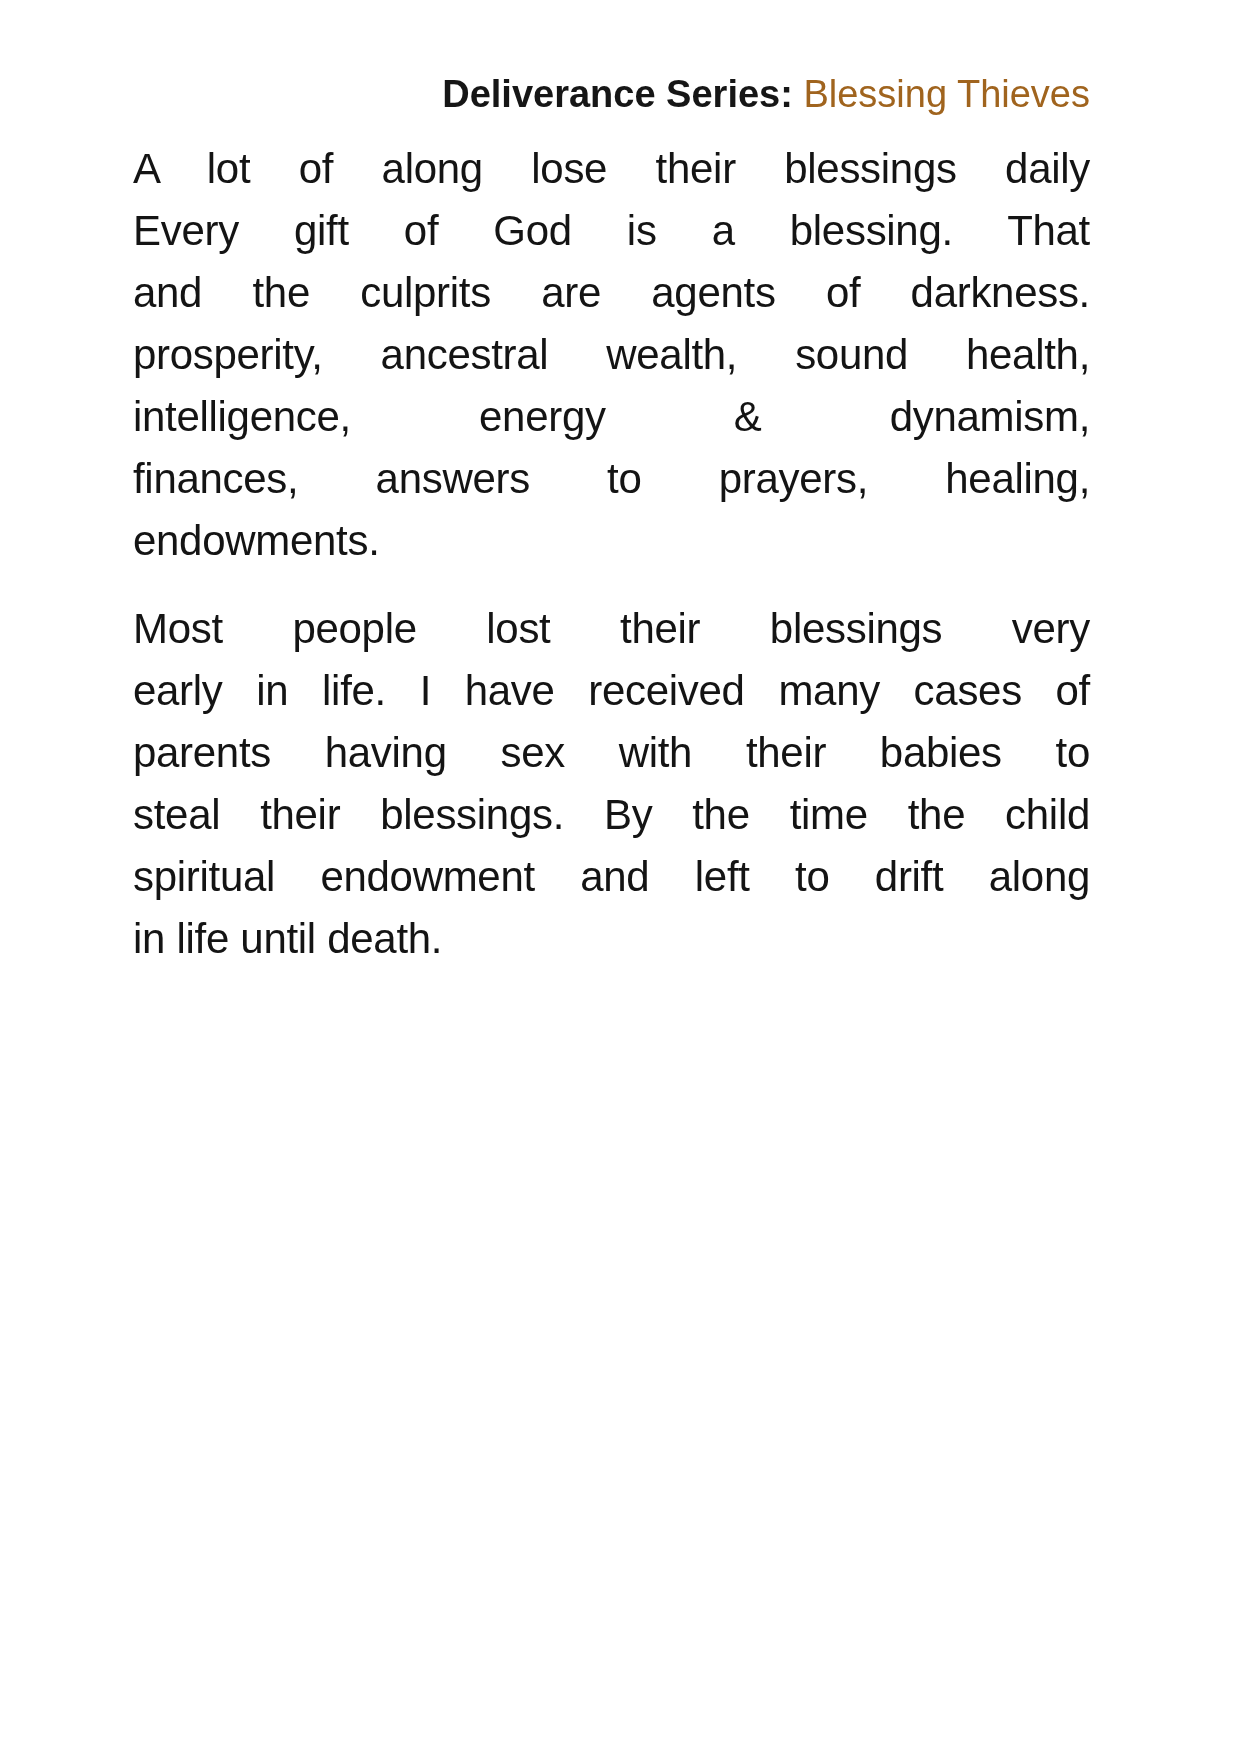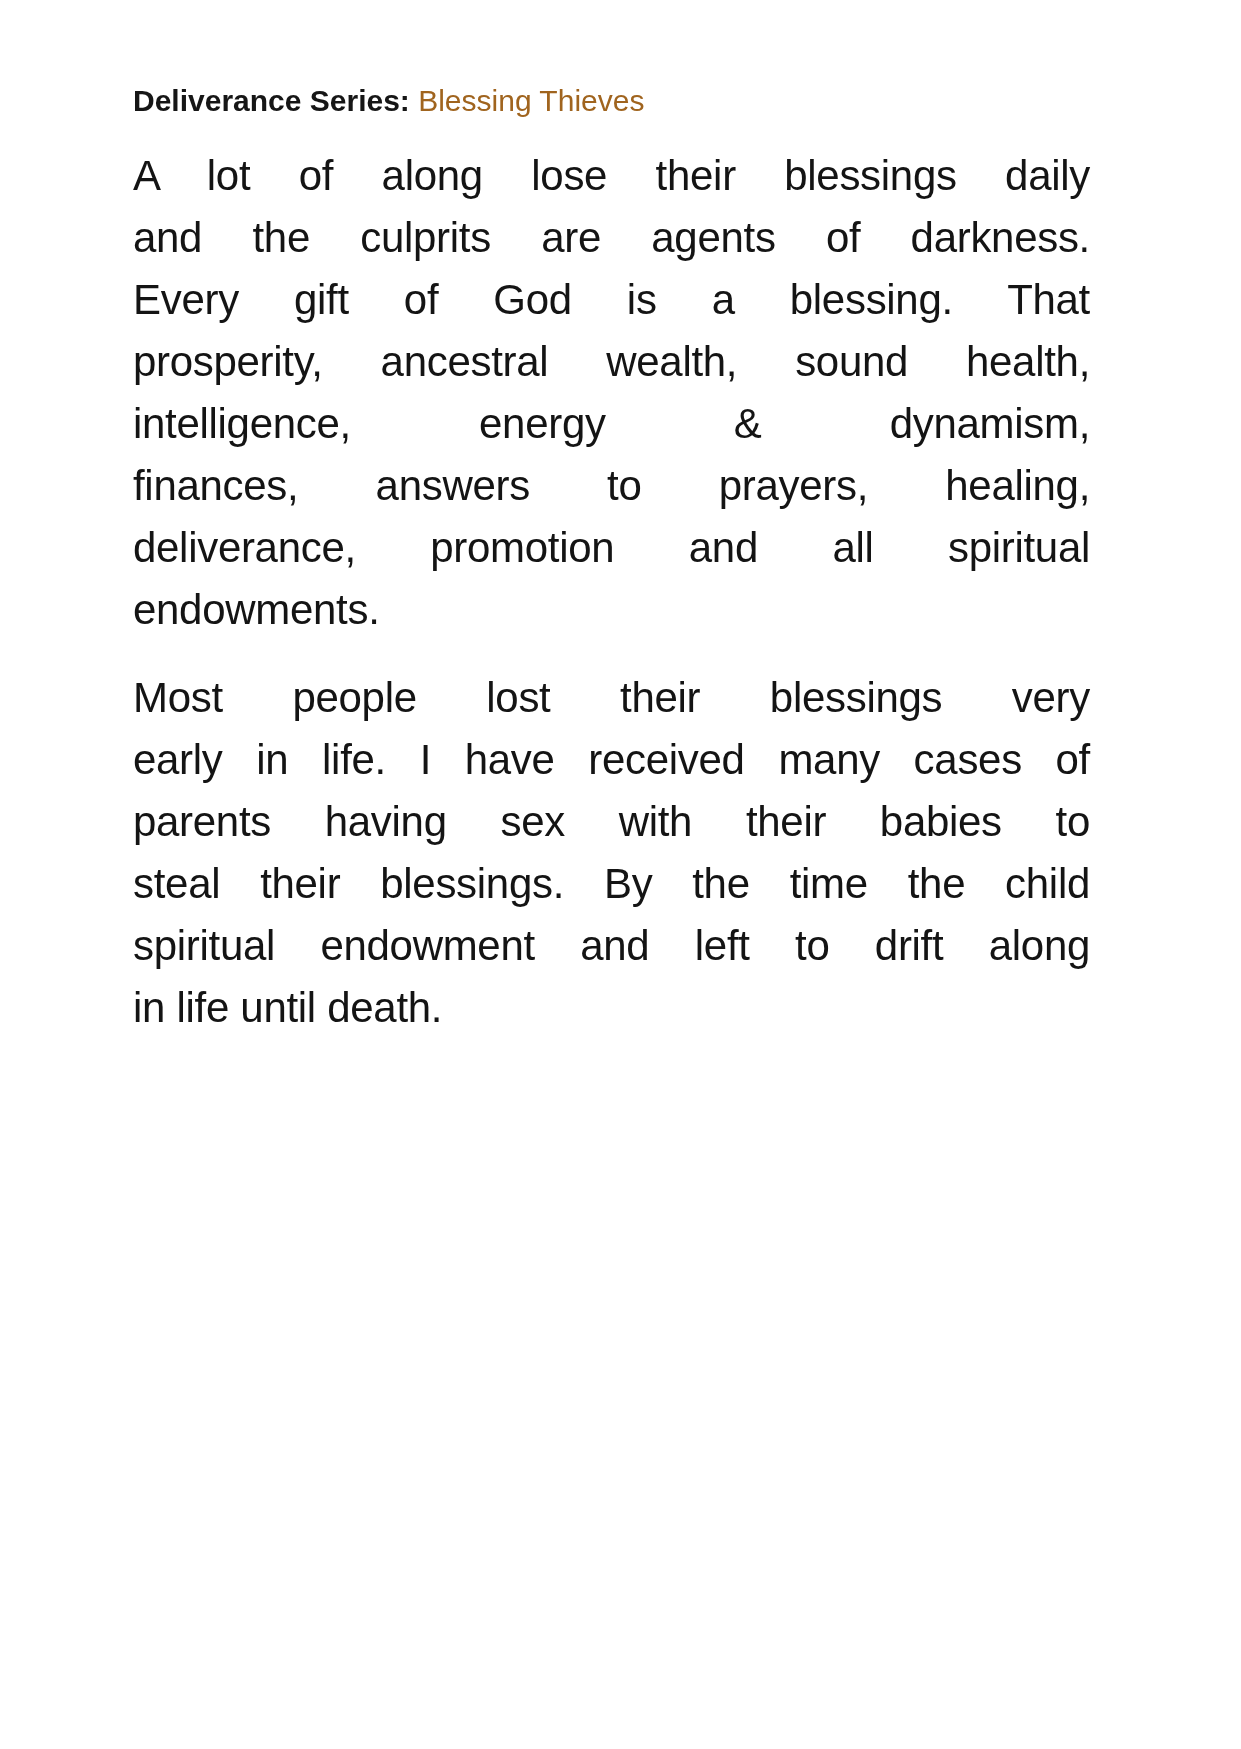--- a/index.html
+++ b/index.html
@@ -13,23 +13,24 @@
     height: 1749px;
     margin: 0 auto;
     background: #ffffff;
     box-sizing: border-box;
     padding: 76px 151px 0 133px;
     font-family: "Liberation Sans", sans-serif;
     color: #141414;
     overflow: hidden;
   }
   .running-header {
-    font-size: 30px;
+    text-align: right;
+    font-size: 38px;
     line-height: 36px;
-    margin: 7px 0 26px 0;
+    margin: 0 0 26px 0;
     white-space: nowrap;
   }
   .series-label {
     font-weight: 700;
     color: #161616;
   }
   .book-title {
     font-weight: 400;
   }
   h1.section-heading {
@@ -82,26 +83,25 @@
     <span class="series-label">Deliverance Series:</span>
     <span> </span>
     <span class="book-title" style="color: rgb(160, 100, 30);">Blessing Thieves</span>
   </div>
 
 
   <div class="body-text" style="color: rgb(20, 20, 20);">
 
   <div class="para">
         <div class="line">A lot of along lose their blessings daily</div>
+        <div class="line">Every gift of God is a blessing. That</div>
         <div class="line">and the culprits are agents of darkness.</div>
-        <div class="line">Every gift of God is a blessing. That</div>
         <div class="line">prosperity, ancestral wealth, sound health,</div>
         <div class="line">intelligence, energy &amp; dynamism,</div>
         <div class="line">finances, answers to prayers, healing,</div>
-        <div class="line">deliverance, promotion and all spiritual</div>
         <div class="line last">endowments.</div>
       </div>
       <div class="para">
         <div class="line">Most people lost their blessings very</div>
         <div class="line">early in life. I have received many cases of</div>
         <div class="line">parents having sex with their babies to</div>
         <div class="line">steal their blessings. By the time the child</div>
         <div class="line">spiritual endowment and left to drift along</div>
         <div class="line last">in life until death.</div>
       </div>

